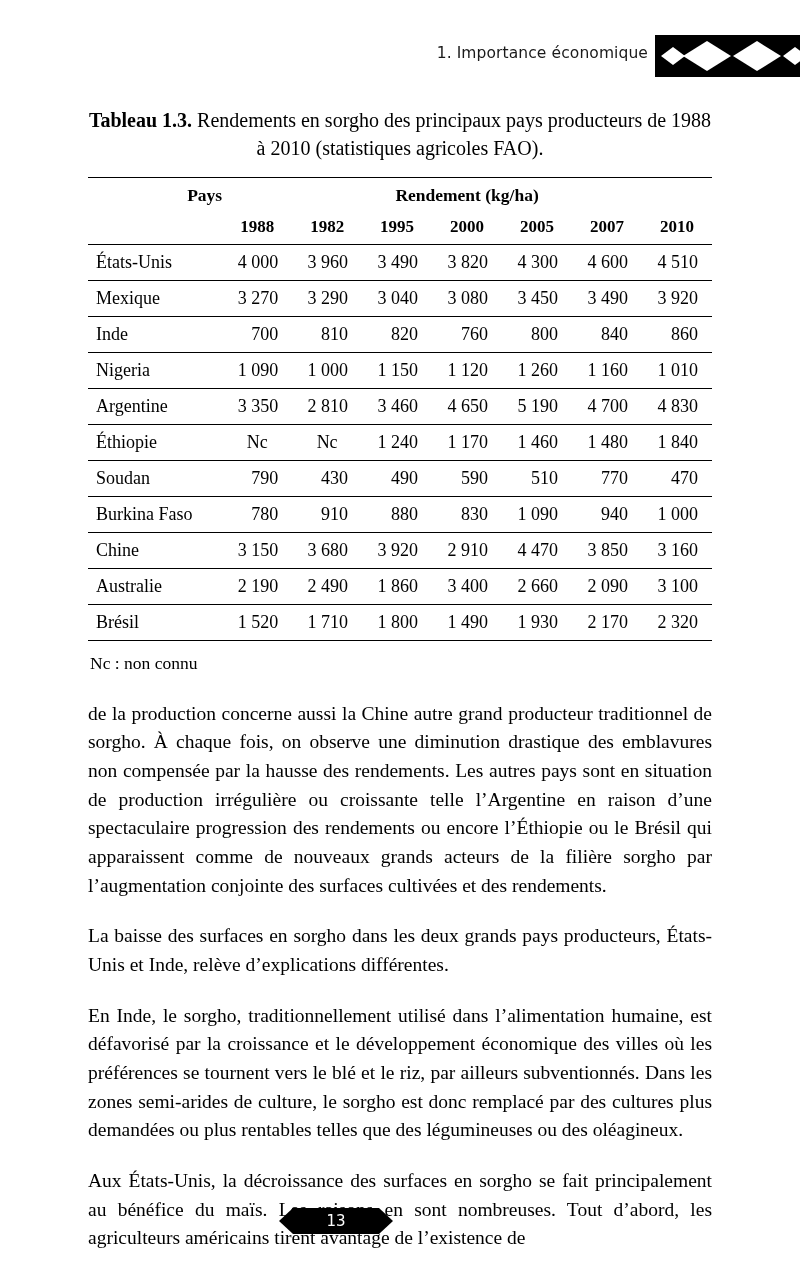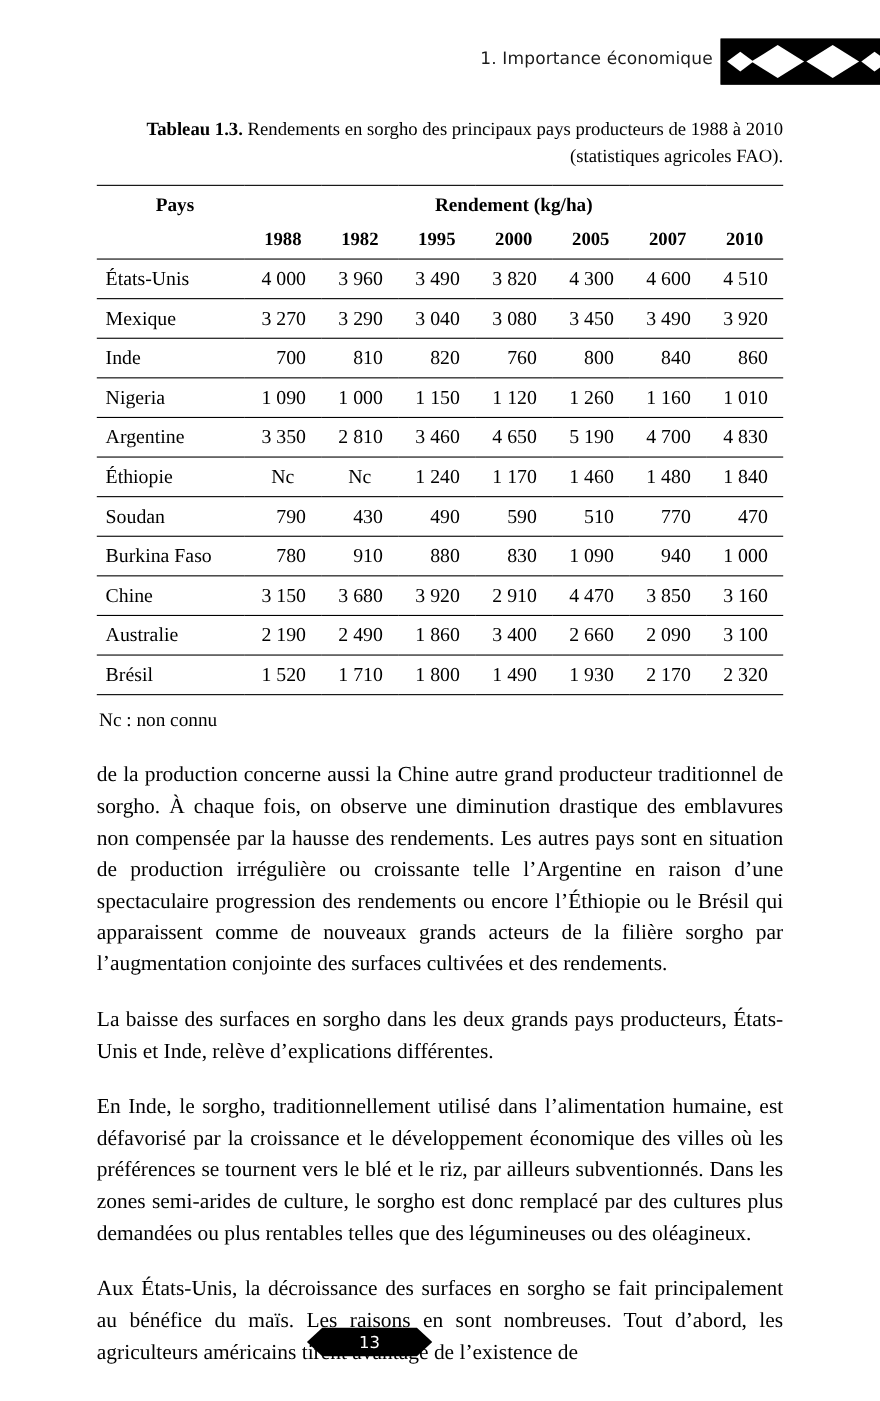--- a/index.html
+++ b/index.html
@@ -47,24 +47,24 @@
   
   .content {
     position: absolute;
     left: 88px;
     top: 106px;
     width: 624px;
   }
 
   
   .table-caption {
-    font-size: 17px;
+    font-size: 20px;
     line-height: 1.42;
     margin: 0 0 14px 0;
-    text-align: right;
+    text-align: center;
   }
   .table-caption .caption-label {
     font-weight: bold;
   }
 
   
   table.data-table {
     border-collapse: collapse;
     width: 624px;
     font-size: 17.5px;
@@ -74,21 +74,21 @@
     padding: 0;
   }
   .row-line td, .row-line th {
     border-bottom: 1px solid #000;
   }
   .thead-top th {
     border-top: 1.6px solid #000;
     border-bottom: none;
   }
   .hdr-pays {
-    text-align: center;
+    text-align: right;
     font-weight: bold;
     font-size: 17.5px;
     padding: 7px 0 6px 8px !important;
     vertical-align: bottom;
   }
   .hdr-rendement {
     text-align: center;
     font-weight: bold;
     font-size: 17.5px;
     padding: 7px 0 6px 0 !important;

